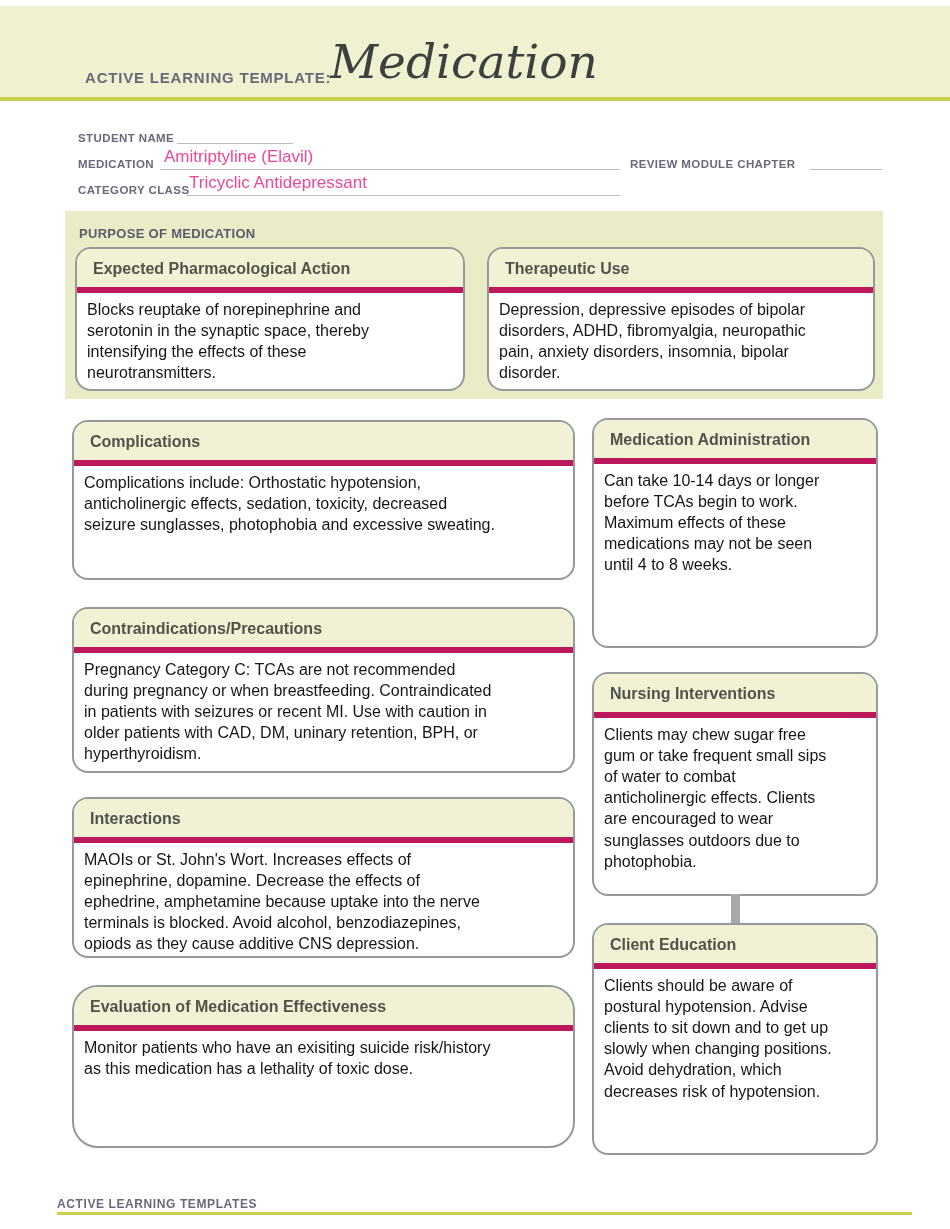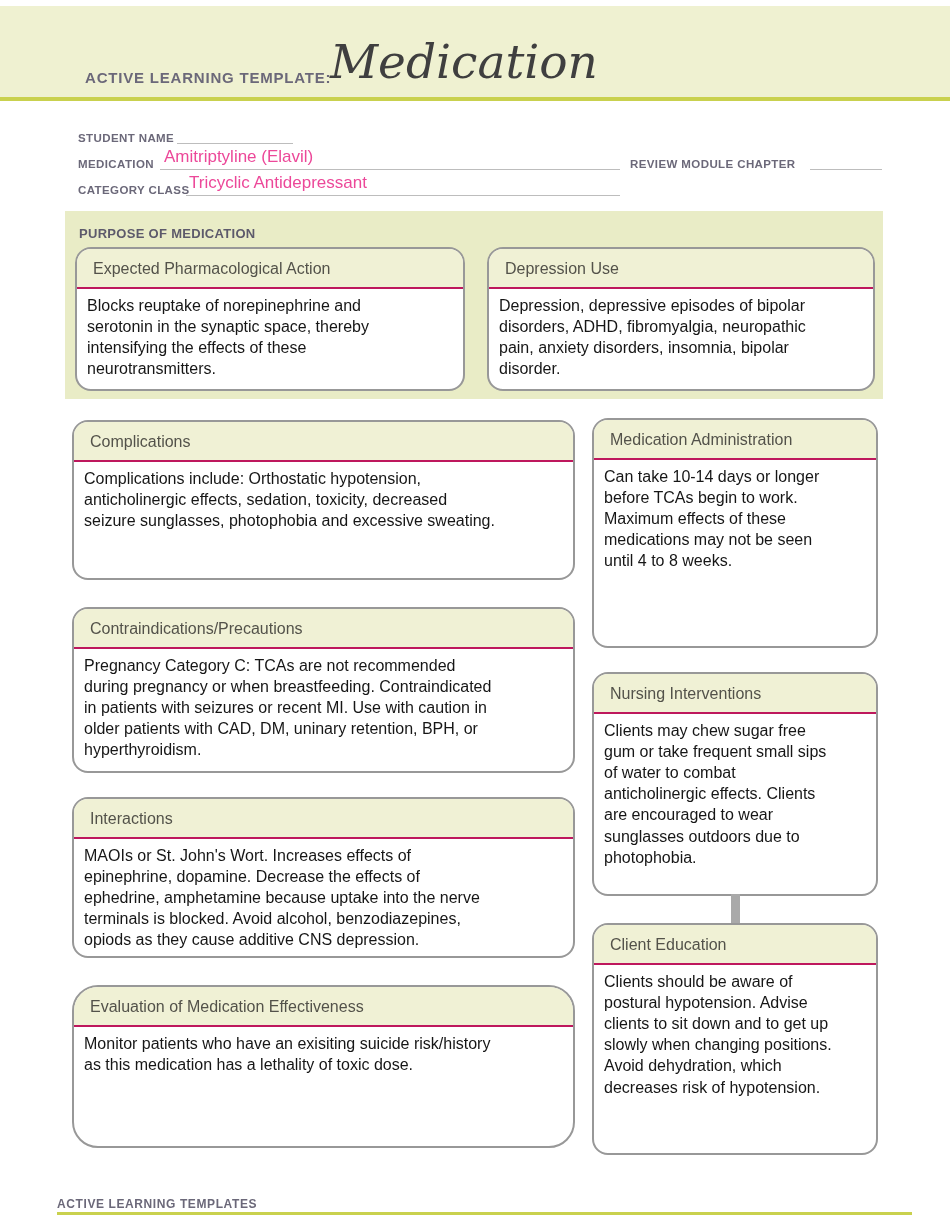--- a/index.html
+++ b/index.html
@@ -28,21 +28,21 @@
 
   
   .purpose-section { position:absolute; left:65px; top:211px; width:818px; height:188px; background:#e9ecc6; }
   .purpose-heading { position:absolute; left:79px; top:226px; font-size:13px; font-weight:700; letter-spacing:0.3px; color:#5d5a6b; }
 
   
   .box {
     position:absolute; background:#ffffff; border:2px solid #989898;
     border-radius:16px; overflow:hidden;
   }
-  .box-head { background:#f0f1d5; padding:11px 16px 9px 16px; border-bottom:2px solid #be185d; }
+  .box-head { background:#f0f1d5; padding:11px 16px 9px 16px; border-bottom:6px solid #be185d;font-weight:bold; }
   .box-title { font-size:16px; color:#53524a; }
   .box-body {
     padding:6px 10px 8px 10px; font-size:16px; line-height:1.32; color:#161616;
     white-space:pre-line;
   }
 
   
   .pbox-1 { left:75px;  top:247px; width:390px; height:144px; }
   .pbox-2 { left:487px; top:247px; width:388px; height:144px; }
 
@@ -95,21 +95,21 @@
       <div class="box-title">Expected Pharmacological Action</div>
     </div>
     <div class="box-body">Blocks reuptake of norepinephrine and
 serotonin in the synaptic space, thereby
 intensifying the effects of these
 neurotransmitters.</div>
   </div>
 
   <div class="box pbox-2">
     <div class="box-head">
-      <div class="box-title">Depression Use</div>
+      <div class="box-title">Therapeutic Use</div>
     </div>
     <div class="box-body">Depression, depressive episodes of bipolar
 disorders, ADHD, fibromyalgia, neuropathic
 pain, anxiety disorders, insomnia, bipolar
 disorder.</div>
   </div>
 
   <div class="box lbox-1">
     <div class="box-head">
       <div class="box-title">Complications</div>

